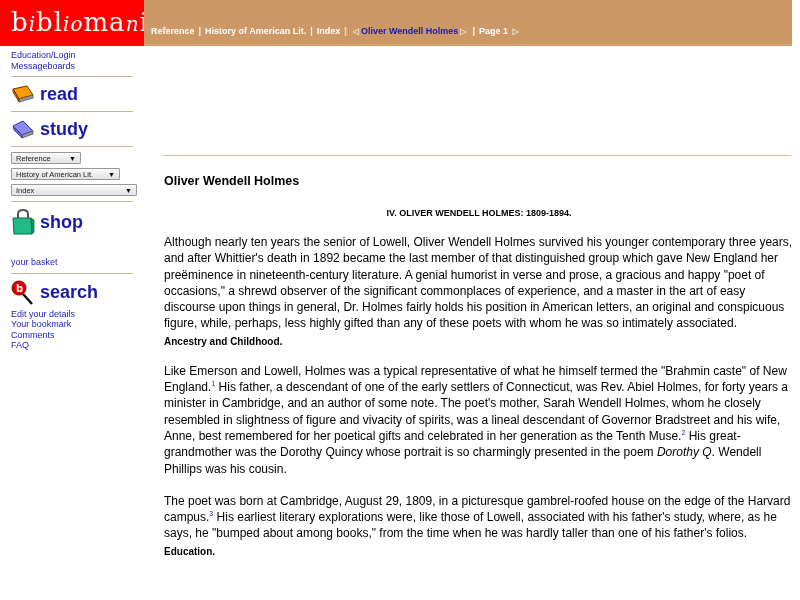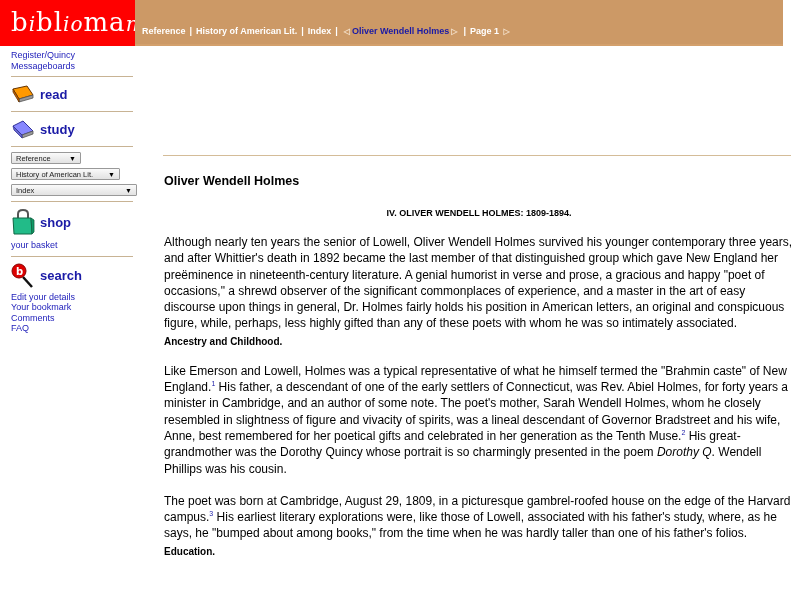--- a/index.html
+++ b/index.html
@@ -8,36 +8,36 @@
 
   .logo {
     position: absolute; left: 0; top: 0; width: 150px; height: 46px;
     background: #ff0000; color: #fff;
     font-family: "DejaVu Serif", serif; font-size: 26px; letter-spacing: 1px;
     padding: 7px 0 0 11px; line-height: 30px;
   }
   .logo i { font-style: italic; font-size: 20px; }
 
   .topnav {
-    position: absolute; left: 135px; top: 0; width: 648px; height: 46px;
+    position: absolute; left: 144px; top: 0; width: 648px; height: 46px;
     background: #cc9966; border-bottom: 2px solid #d3a06c;
     font-size: 9px; font-weight: bold; color: #fff;
     padding: 26px 16px 0 7px; white-space: nowrap;
   }
   .topnav a { color: #fff; text-decoration: none; }
   .topnav a.current { color: #1a1aa6; }
   .topnav .sep { margin: 0 4px; }
   .topnav .tri { color: #f3dfc8; font-size: 8px; margin: 0 2px; }
 
   .sidebar { position: absolute; left: 11px; top: 50px; width: 133px; }
   .sb-link { display: block; font-size: 9px; color: #2222bb; text-decoration: none; line-height: 10.5px; }
   .sb-rule { height: 1px; background: #c8b394; margin: 5px 0; width: 122px; }
   .sb-section { display: flex; align-items: center; height: 24px; }
   .sb-section .ico { width: 24px; height: 22px; margin-right: 5px; }
-  .sb-section .lbl { font-size: 13px; font-weight: bold; color: #1a1aa6; text-decoration: none; }
+  .sb-section .lbl { font-size: 18px; font-weight: bold; color: #1a1aa6; text-decoration: none; }
   .sb-select {
     display: flex; justify-content: space-between; align-items: center;
     height: 12px; border: 1px solid #999; background: linear-gradient(#fafafa,#e2e2e2);
     font-size: 7.5px; color: #222; padding: 0 4px; margin-top: 4px; border-radius: 1px;
   }
   .sb-select .arrow { font-size: 7px; color: #000; }
 
   .main { position: absolute; left: 164px; top: 50px; width: 630px; }
   .adspace { height: 105px; }
   .rule { height: 1px; background: #d4bc98; width: 628px; margin-left: -1px; }
@@ -51,21 +51,21 @@
 </head>
 <body>
 
 <div class="logo">b<i>i</i>bl<i>io</i>ma<i>n</i>ia</div>
 
 <div class="topnav">
   <a href="#">Reference</a><span class="sep">|</span><a href="#">History of American Lit.</a><span class="sep">|</span><a href="#">Index</a><span class="sep">|</span><a href="#" class="tri">◁</a><a href="#" class="current">Oliver Wendell Holmes</a><a href="#" class="tri">▷</a><span class="sep">|</span><a href="#">Page 1</a> <a href="#" class="tri">▷</a>
 </div>
 
 <div class="sidebar">
-  <a href="#" class="sb-link">Register/Quincy</a>
+  <a href="#" class="sb-link">Education/Login</a>
   <a href="#" class="sb-link">Messageboards</a>
   <div class="sb-rule"></div>
 
   <div class="sb-section">
     <svg class="ico" viewBox="0 0 24 22">
       <path d="M2 6 L16 3 L22 12 L8 16 Z" fill="#ff9900" stroke="#663300" stroke-width="1"></path>
       <path d="M8 16 L22 12 L22 15 L8 19 Z" fill="#999" stroke="#555" stroke-width="0.8"></path>
       <path d="M2 6 L8 16 L8 19 L2 9 Z" fill="#cc6600" stroke="#663300" stroke-width="0.8"></path>
     </svg>
     <a href="#" class="lbl">read</a>
@@ -97,21 +97,21 @@
   <div class="sb-rule"></div>
 
   <div class="sb-section" style="height:30px;">
     <svg class="ico" style="height:28px;" viewBox="0 0 24 28">
       <path d="M7 10 V6 Q7 2 12 2 Q17 2 17 6 V10" fill="none" stroke="#555" stroke-width="2"></path>
       <path d="M2 10 L20 10 L21 26 L3 26 Z" fill="#22bb88" stroke="#116644" stroke-width="1"></path>
       <path d="M20 10 L23 12 L23 24 L21 26 Z" fill="#119966" stroke="#116644" stroke-width="0.8"></path>
     </svg>
     <a href="#" class="lbl">shop</a>
   </div>
-  <a href="#" class="sb-link" style="margin-top:3px;">your basket</a>
+  <a href="#" class="sb-link" style="margin-top:20px;">your basket</a>
   <div class="sb-rule"></div>
 
   <div class="sb-section" style="height:28px;">
     <svg class="ico" style="height:26px;" viewBox="0 0 24 26">
       <line x1="12" y1="14" x2="21" y2="24" stroke="#111" stroke-width="2.5"></line>
       <circle cx="8" cy="8" r="7" fill="#dd0000" stroke="#880000" stroke-width="1"></circle>
       <text x="5" y="12" font-size="10" font-weight="bold" fill="#fff" font-family="DejaVu Sans, sans-serif">b</text>
     </svg>
     <a href="#" class="lbl">search</a>
   </div>

